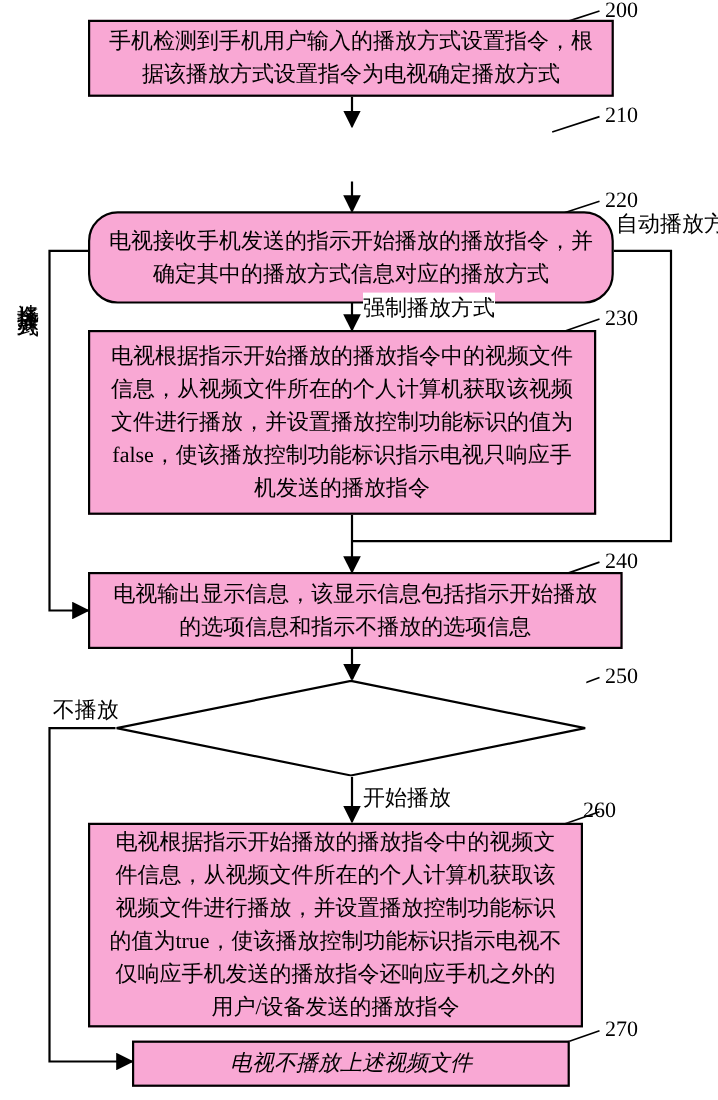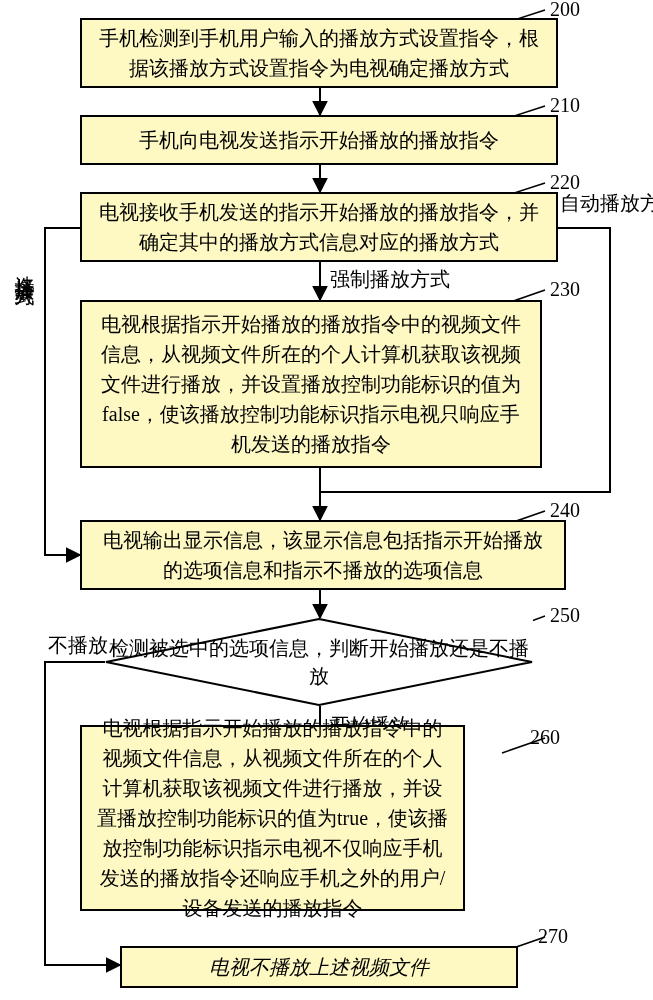--- a/index.html
+++ b/index.html
@@ -13,21 +13,21 @@
     position: relative;
   }
   .container {
     position: relative;
     width: 653px;
     height: 1000px;
   }
   .box {
     position: absolute;
     border: 2px solid #000;
-    background: #fef9c3;
+    background: #f9a8d4;
     padding: 8px 14px;
     text-align: center;
     font-size: 20px;
     line-height: 1.5;
     display: flex;
     align-items: center;
     justify-content: center;
   }
   .diamond {
     position: absolute;
@@ -112,26 +112,23 @@
     <line x1="502" y1="632" x2="545" y2="616" stroke="#000" stroke-width="1.5"></line>
     <line x1="502" y1="753" x2="545" y2="738" stroke="#000" stroke-width="1.5"></line>
     <line x1="502" y1="952" x2="545" y2="937" stroke="#000" stroke-width="1.5"></line>
   </svg>
 
   <div class="box" style="left:80px; top:18px; width:478px; height:70px;">
     <span>手机检测到手机用户输入的播放方式设置指令，根据该播放方式设置指令为电视确定播放方式</span>
   </div>
   <div class="refnum" style="left:550px; top:-2px;">200</div>
 
-  <div class="box" style="left:80px; top:115px; width:478px; height:50px;">
-    <span>手机向电视发送指示开始播放的播放指令</span>
-  </div>
   <div class="refnum" style="left:550px; top:94px;">210</div>
 
-  <div class="box" style="left:80px; top:192px; width:478px; height:70px;">
+  <div class="box" style="left:80px; top:192px; width:478px; height:84px;border-radius:27px;">
     <span>电视接收手机发送的指示开始播放的播放指令，并确定其中的播放方式信息对应的播放方式</span>
   </div>
   <div class="refnum" style="left:550px; top:171px;">220</div>
 
   <div class="vlabel" style="left:12px; top:260px;">选择播放方式</div>
   <div class="label" style="left:330px; top:266px;">强制播放方式</div>
   <div class="label" style="left:560px; top:190px;">自动播放方式</div>
 
   <div class="box" style="left:80px; top:300px; width:462px; height:168px;">
     <span>电视根据指示开始播放的播放指令中的视频文件信息，从视频文件所在的个人计算机获取该视频文件进行播放，并设置播放控制功能标识的值为false，使该播放控制功能标识指示电视只响应手机发送的播放指令</span>
@@ -140,32 +137,29 @@
 
   <div class="box" style="left:80px; top:520px; width:486px; height:70px;">
     <span>电视输出显示信息，该显示信息包括指示开始播放的选项信息和指示不播放的选项信息</span>
   </div>
   <div class="refnum" style="left:550px; top:499px;">240</div>
 
   <div class="diamond" style="left:105px; top:618px; width:428px; height:88px;">
     <svg viewBox="0 0 428 88" preserveAspectRatio="none">
       <polygon points="214,1 427,44 214,87 1,44" fill="#fff" stroke="#000" stroke-width="2"></polygon>
     </svg>
-    <div class="dtext">
-      <span>检测被选中的选项信息，判断开始播放还是不播放</span>
-    </div>
   </div>
   <div class="refnum" style="left:550px; top:604px;">250</div>
 
   <div class="label" style="left:48px; top:632px;">不播放</div>
   <div class="label" style="left:330px; top:712px;">开始播放</div>
 
-  <div class="box" style="left:80px; top:725px; width:385px; height:186px;">
+  <div class="box" style="left:80px; top:748px; width:450px; height:186px;">
     <span>电视根据指示开始播放的播放指令中的视频文件信息，从视频文件所在的个人计算机获取该视频文件进行播放，并设置播放控制功能标识的值为true，使该播放控制功能标识指示电视不仅响应手机发送的播放指令还响应手机之外的用户/设备发送的播放指令</span>
   </div>
   <div class="refnum" style="left:530px; top:726px;">260</div>
 
   <div class="box" style="left:120px; top:946px; width:398px; height:42px;font-style:italic;">
     <span>电视不播放上述视频文件</span>
   </div>
-  <div class="refnum" style="left:538px; top:925px;">270</div>
+  <div class="refnum" style="left:550px; top:925px;">270</div>
 
 </div>
 
 </body></html>

